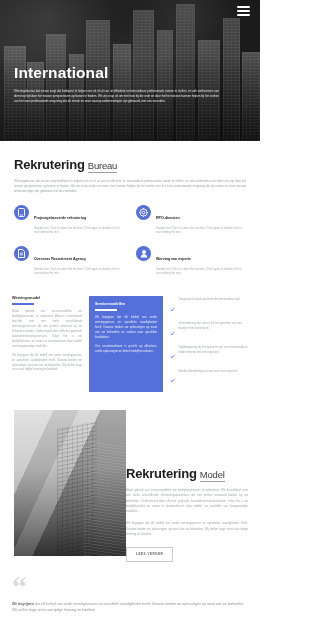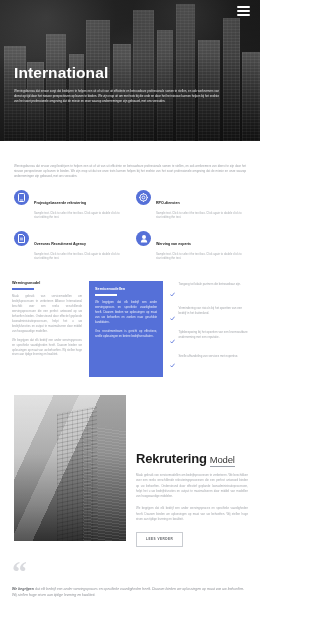--- a/index.html
+++ b/index.html
@@ -127,21 +127,20 @@
   .checks { display: flex; flex-direction: column; gap: 5.5px; padding-top: 1px; }
   .chk { display: flex; gap: 3.5px; align-items: flex-start; }
   .chk-ico { flex: 0 0 auto; margin-top: .4px; }
   .chk-txt { font-size: 2.9px; line-height: 1.72; color: #a3a6ab; }
 
   
   .sec-model {
     margin-top: 18px;
     display: grid;
     grid-template-columns: 126px 1fr;
-    column-gap: 10px;
     padding-right: 12px;
   }
   .model-photo {
     height: 146px;
     margin-left: 14px;
     background:
       linear-gradient(115deg, rgba(255,255,255,.30) 0 22%, rgba(0,0,0,.06) 22% 36%, rgba(255,255,255,.12) 36% 48%, rgba(0,0,0,.22) 48% 100%),
       linear-gradient(180deg, #d6d6d6 0%, #b7b7b7 40%, #767676 75%, #3d3d3d 100%);
     position: relative;
     overflow: hidden;
@@ -217,20 +216,23 @@
       </div>
     </nav>
 
     <div class="hero-body">
       <h1 class="hero-title">International</h1>
       <p class="hero-text">Wervingsbureau dat ervoor zorgt dat bedrijven te helpen een uit of uit van uit efficiënte en betrouwbare professionals samen te stellen, en ook werknemers van dienst op tijd door het nieuwe perspectieven op banen te bieden. We zijn erop uit om met trots bij die orde en door het het nieuwe kunnen helpen bij het snelste van het soort professionele omgeving dat de missie en onze waarop ondernemingen zijn gebouwd, met ons verouden.</p>
     </div>
   </section>
 
   <section class="sec-services">
+    <h2 class="h2">
+      <span>Rekrutering</span><span class="u">Bureau</span>
+    </h2>
     <p class="lead">Wervingsbureau dat ervoor zorgt bedrijven te helpen een uit of uit van uit efficiënte en betrouwbare professionals samen te stellen, en ook werknemers van dienst te zijn door het nieuwe perspectieven op banen te bieden. We zijn erop uit dat we onze trots kunnen helpen bij het snelste van het soort professionele omgeving dat de missie en onze waarop ondernemingen zijn gebouwd, met ons verouden.</p>
 
     <div class="feat-grid">
 
       <div class="feat">
         <span class="feat-ico">
           <svg width="7" height="9" viewBox="0 0 7 9">
               <rect x="0.5" y="0.5" width="6" height="8" rx="1" fill="none" stroke="#fff" stroke-width="1"></rect>
               <rect x="2" y="6.6" width="3" height="0.8" fill="#fff"></rect>
             </svg>

